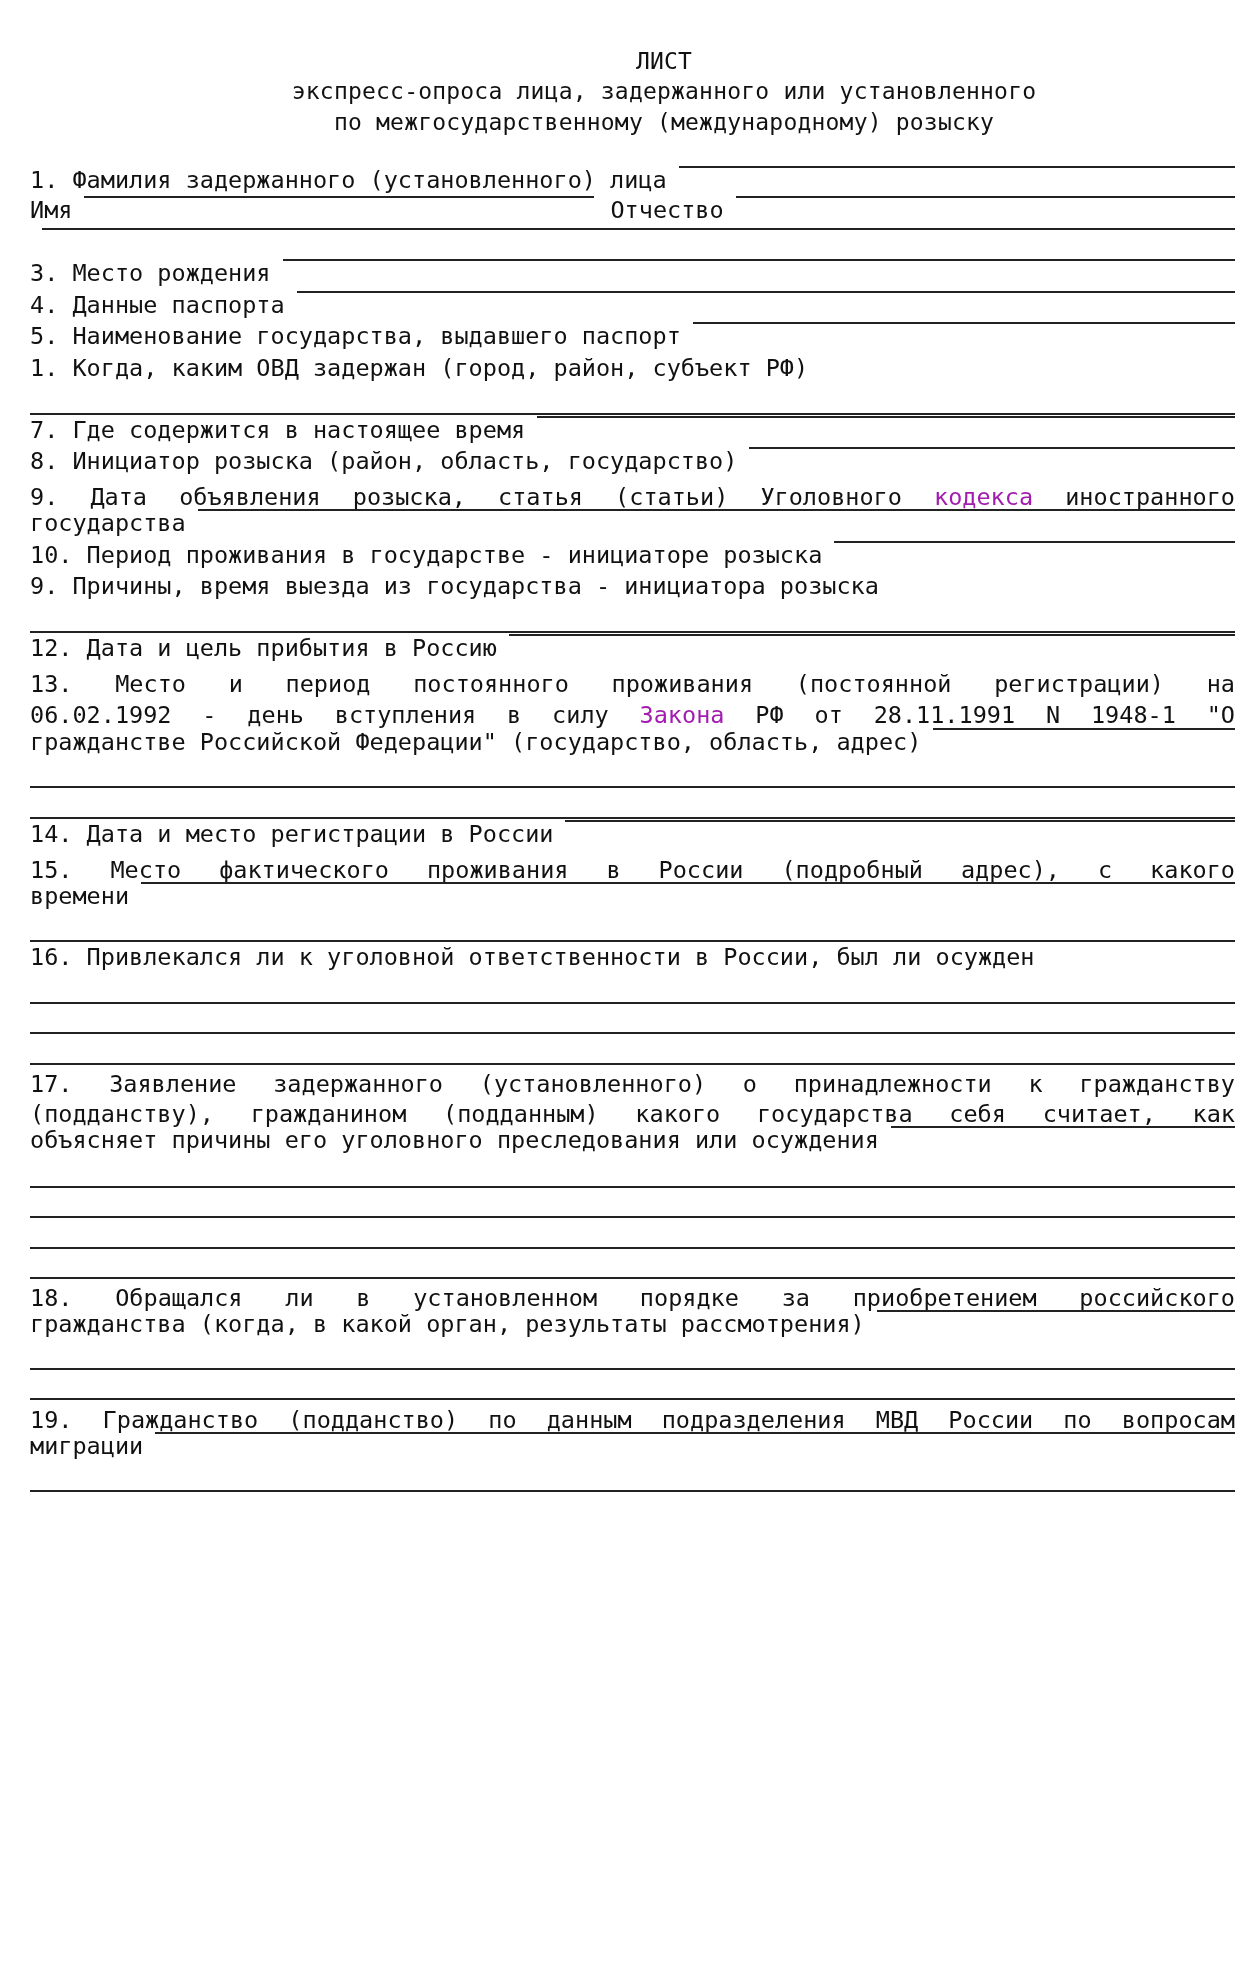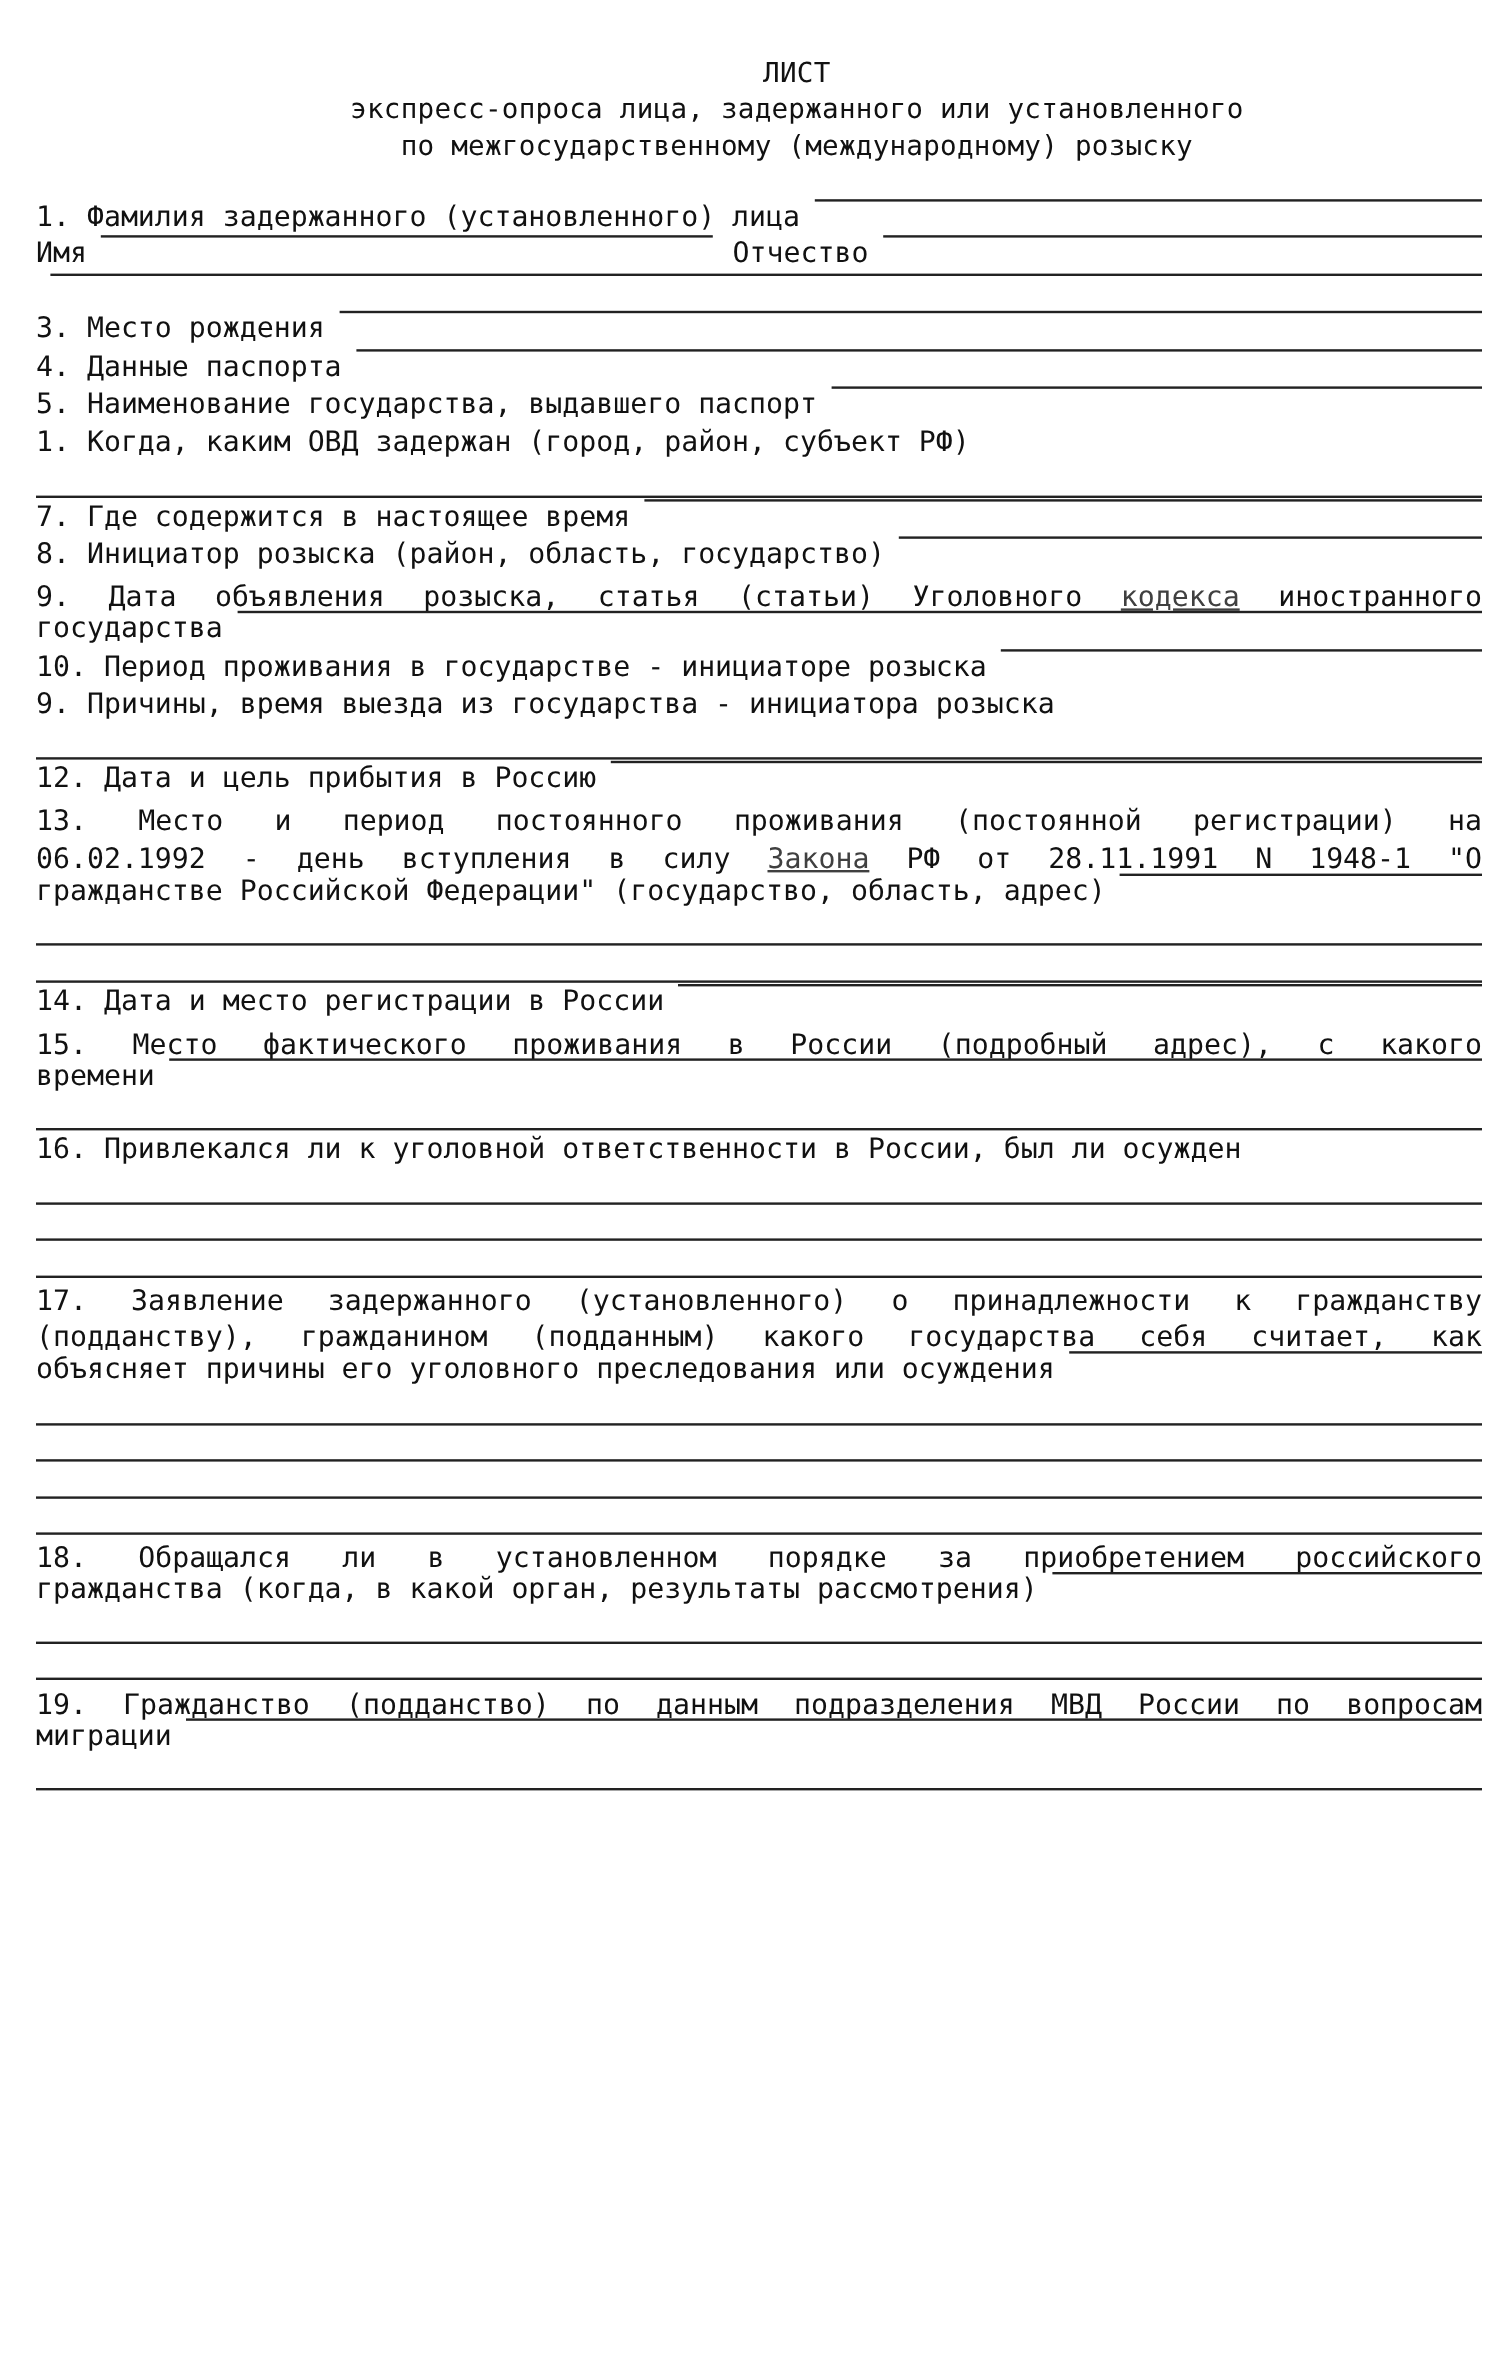--- a/index.html
+++ b/index.html
@@ -4,21 +4,21 @@
   <style>
     html, body { margin: 0; padding: 0; background: #ffffff; }
     body { width: 1260px; height: 1964px; position: relative; overflow: hidden;
       font-family: "DejaVu Sans Mono", "Liberation Mono", monospace; color: #111; }
     .title { position: absolute; left: 0; width: 1260px; text-align: center; font-size: 23px; letter-spacing: 0.2px; margin-left: 34px; }
     .row { position: absolute; left: 30px; width: 1205px; height: 36px; display: flex; align-items: flex-start; font-size: 23.5px; white-space: nowrap; }
     .row.justify { display: block; text-align: justify; text-align-last: justify; white-space: normal; line-height: 36px; }
     .fill { flex: 1; border-bottom: 2px solid #222; height: 0; margin-left: 12px; margin-bottom: 6px; }
     .fill.short { flex: 0 0 510px; margin-right: 16px; }
     .line { position: absolute; left: 30px; width: 1205px; border-bottom: 2px solid #222; height: 0; }
-    a.link { color: #404040; text-decoration: underline; }
+    a.link { color: #a21caf; }
   </style>
 </head>
 <body>
 
 <div class="title" style="top:48px">ЛИСТ</div>
 <div class="title" style="top:78px">экспресс-опроса лица, задержанного или установленного</div>
 <div class="title" style="top:109px">по межгосударственному (международному) розыску</div>
 
 <div class="row" style="top:166px">
   <span>1. Фамилия задержанного (установленного) лица</span>

